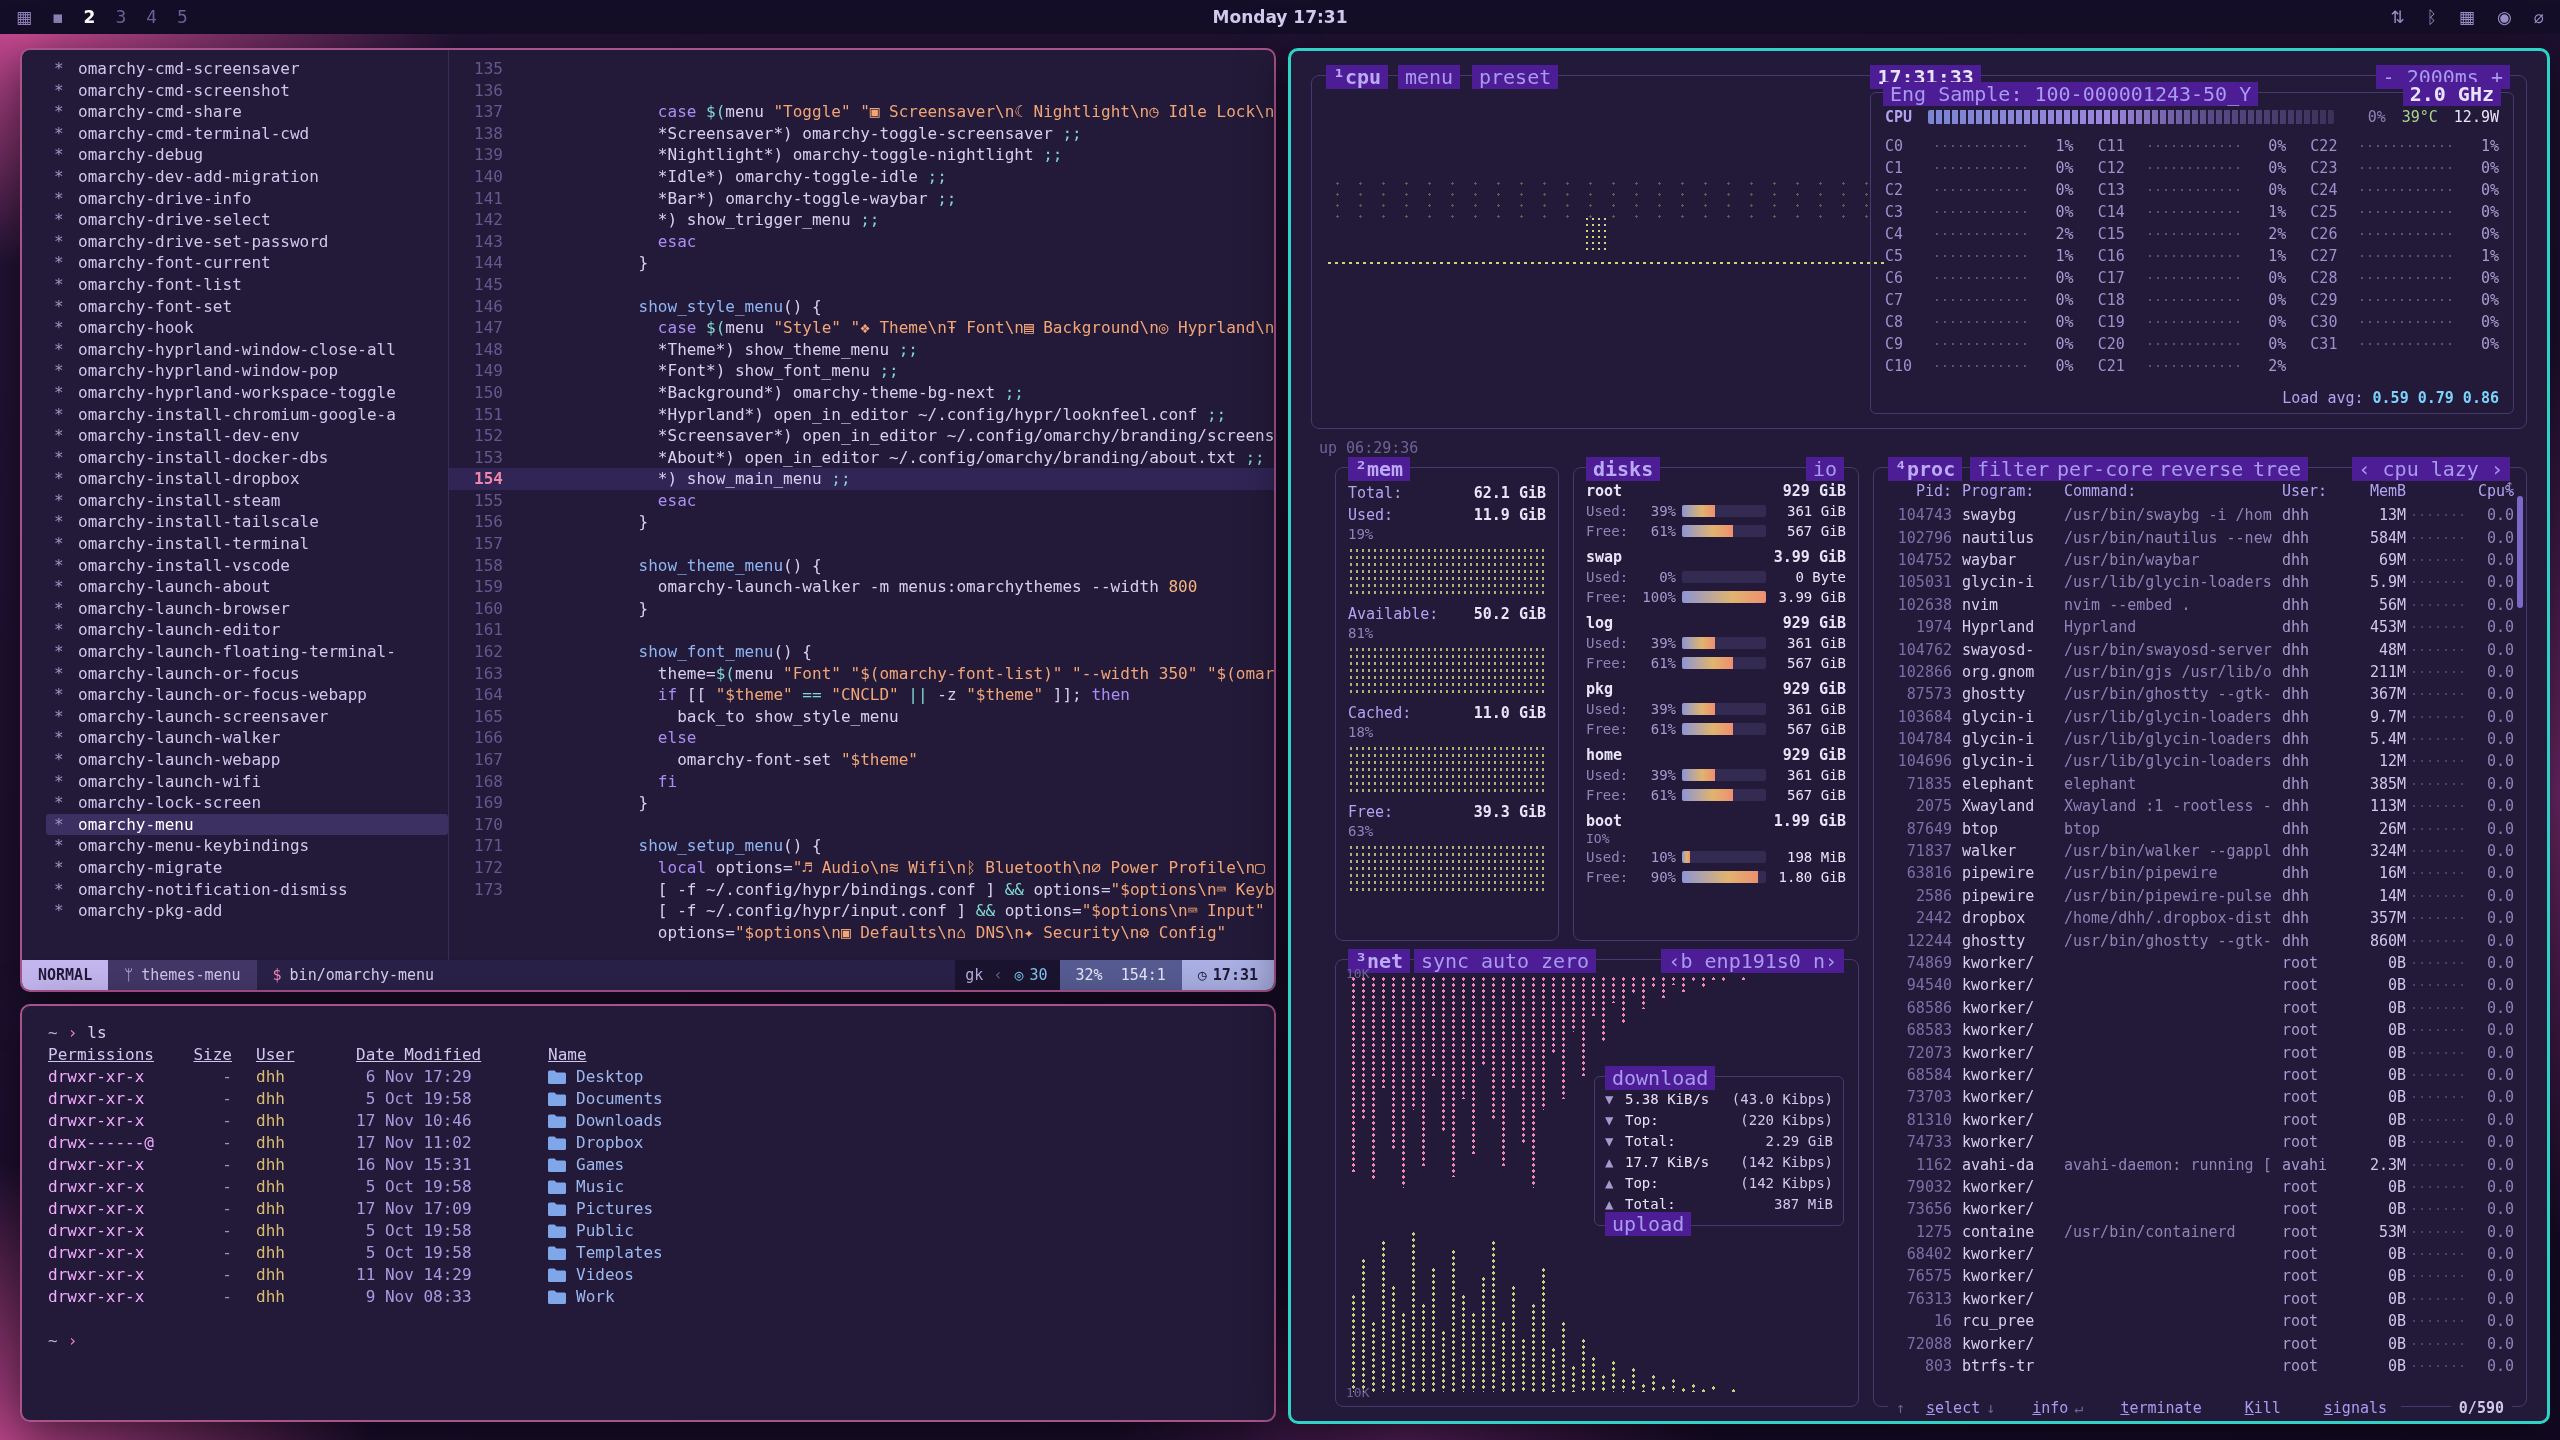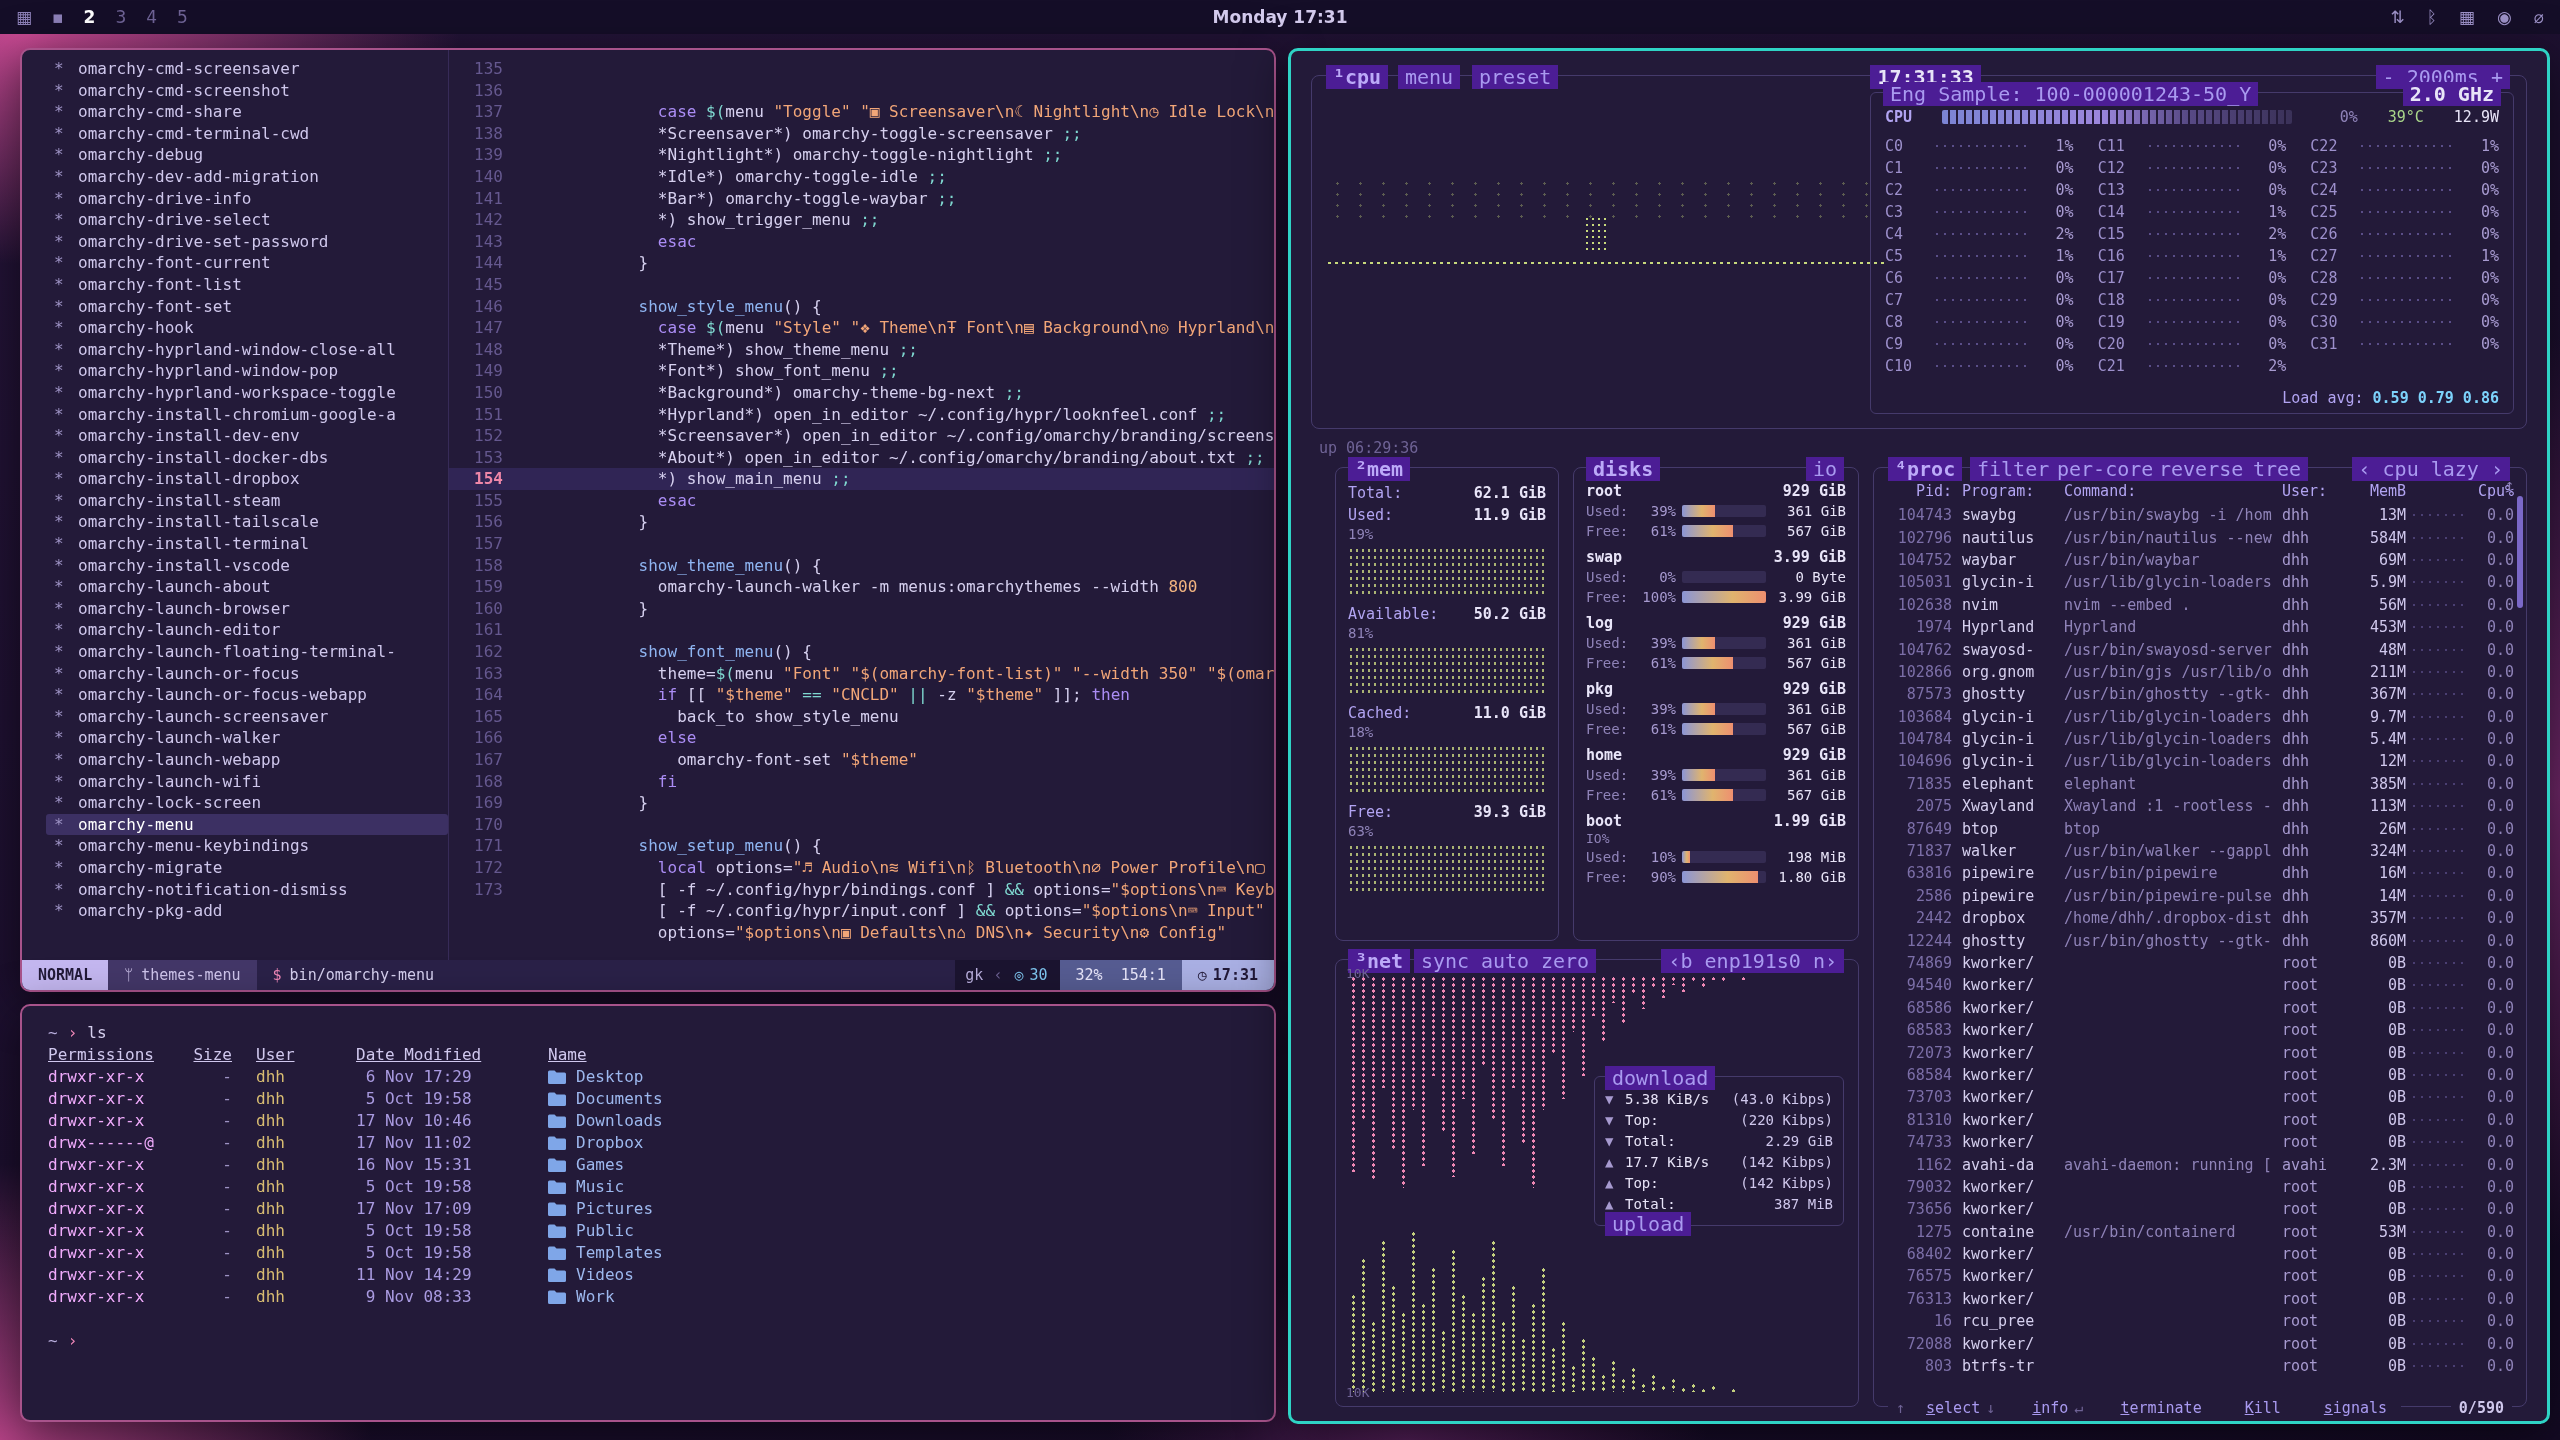--- a/index.html
+++ b/index.html
@@ -86,21 +86,21 @@
   .cpu-box{height:352px;margin:12px 4px 0;flex:none;}
   .cpu-graphpane{position:absolute;left:14px;top:20px;bottom:16px;width:560px;}
   .cpu-scatter{position:absolute;left:0;right:0;top:26%;height:44px;
     background-image:radial-gradient(circle,rgba(199,217,124,.35) 1.2px,transparent 1.3px);background-size:23px 11px;}
   .cpu-base{position:absolute;left:0;right:0;top:52%;height:6px;
     background-image:radial-gradient(circle,#c7d97c 1.4px,transparent 1.5px);background-size:7px 6px;}
   .cpu-spike{position:absolute;left:46%;top:38%;width:26px;height:34px;
     background-image:radial-gradient(circle,#c7d97c 1.3px,transparent 1.4px);background-size:6px 6px;}
   .cpu-inner{position:absolute;right:12px;top:16px;bottom:14px;width:644px;
     border:1.5px solid #453a6b;border-radius:6px;padding:12px 14px 8px;box-sizing:border-box;}
-  .cpu-meter-row{display:flex;align-items:center;gap:30px;height:24px;}
+  .cpu-meter-row{display:flex;align-items:center;gap:16px;height:24px;}
   .cpu-lab{color:#b2a4f2;font-weight:bold;}
   .meter-cpu{flex:1;height:14px;border-radius:2px;
     background-image:repeating-linear-gradient(90deg,transparent 0 6px,#231a39 6px 8px),
       linear-gradient(90deg,#7b84d4,#9b86dc 45%,#584a86 70%,#3a3158);}
   .cpu-pct{color:#8f83b8;width:36px;text-align:right;}
   .cpu-temp{color:#a9d58a;}
   .cpu-watt{color:#e8e4f8;}
   .cores{display:grid;grid-template-rows:repeat(11,1fr);grid-auto-flow:column;grid-auto-columns:1fr;
     column-gap:24px;margin-top:6px;height:242px;}
   .core{display:flex;align-items:center;gap:8px;}

